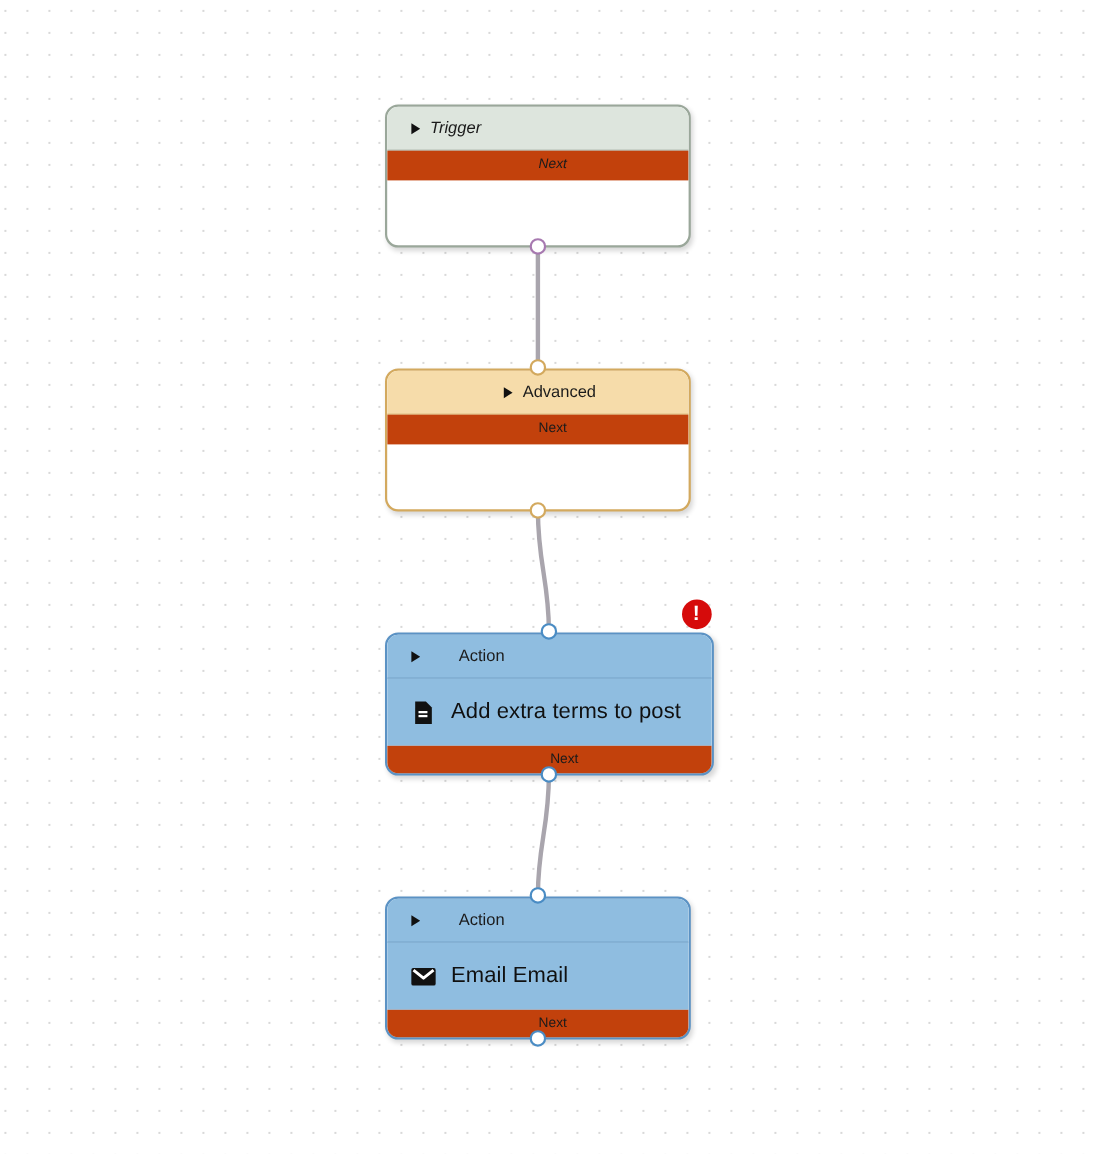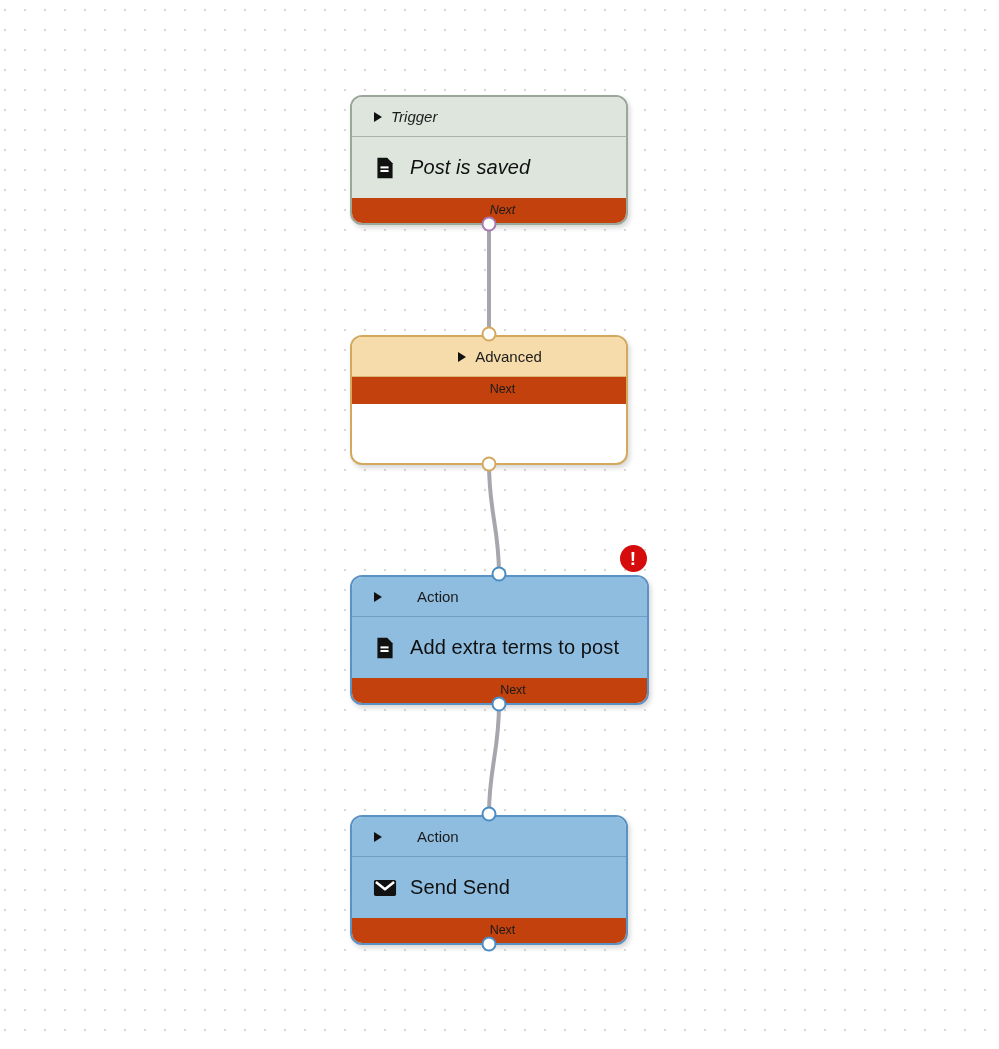--- a/index.html
+++ b/index.html
@@ -149,28 +149,20 @@
       <path d="M 489 464 C 489 512, 499 528, 499 574" fill="none" stroke="#a9a5ad" stroke-width="4" stroke-linecap="round"></path>
       <path d="M 499 704 C 499 752, 489 768, 489 814" fill="none" stroke="#a9a5ad" stroke-width="4" stroke-linecap="round"></path>
     </svg>
 
   <div id="node-layer">
       <div class="node trigger" style="left: 350px; top: 95px; width: 278px; height: 130px; font-style: italic;">
         <div class="node-header">
           <span class="caret"></span>
           <span>Trigger</span>
         </div>
-        <div class="node-body">
-          <svg class="body-icon" viewBox="0 0 24 24">
-            <path d="M5 2.5 h9 l5 5 v14 h-14 z" fill="#111"></path>
-            <rect x="7.8" y="10.5" width="7.5" height="1.9" fill="#fff"></rect>
-            <rect x="7.8" y="13.8" width="7.5" height="1.9" fill="#fff"></rect>
-          </svg>
-          <span class="node-title">Post is saved</span>
-        </div>
         <div class="node-footer">Next</div>
       </div>
       <div class="node advanced" style="left: 350px; top: 335px; width: 278px; height: 130px;">
         <div class="node-header">
           <span class="caret"></span>
           <span>Advanced</span>
         </div>
         <div class="node-footer">Next</div>
       </div>
       <div class="node action" style="left: 350px; top: 575px; width: 299px; height: 130px;">
@@ -191,21 +183,21 @@
       <div class="node action" style="left: 350px; top: 815px; width: 278px; height: 130px;">
         <div class="node-header">
           <span class="caret"></span>
           <span>Action</span>
         </div>
         <div class="node-body">
           <svg class="body-icon" viewBox="0 0 24 24">
             <rect x="1.8" y="4.6" width="20.4" height="14.8" rx="1.6" fill="#111"></rect>
             <path d="M3.6 6.4 L12 13.2 L20.4 6.4" fill="none" stroke="#fff" stroke-width="2.4" stroke-linejoin="round"></path>
           </svg>
-          <span class="node-title">Send Send</span>
+          <span class="node-title">Email Email</span>
         </div>
         <div class="node-footer">Next</div>
       </div>
     </div>
 
   <div id="port-layer">
       <div class="port p-trigger" style="left: 489px; top: 224px;"></div>
       <div class="port p-advanced" style="left: 489px; top: 334px;"></div>
       <div class="port p-advanced" style="left: 489px; top: 464px;"></div>
       <div class="port p-action" style="left: 499px; top: 574px;"></div>

